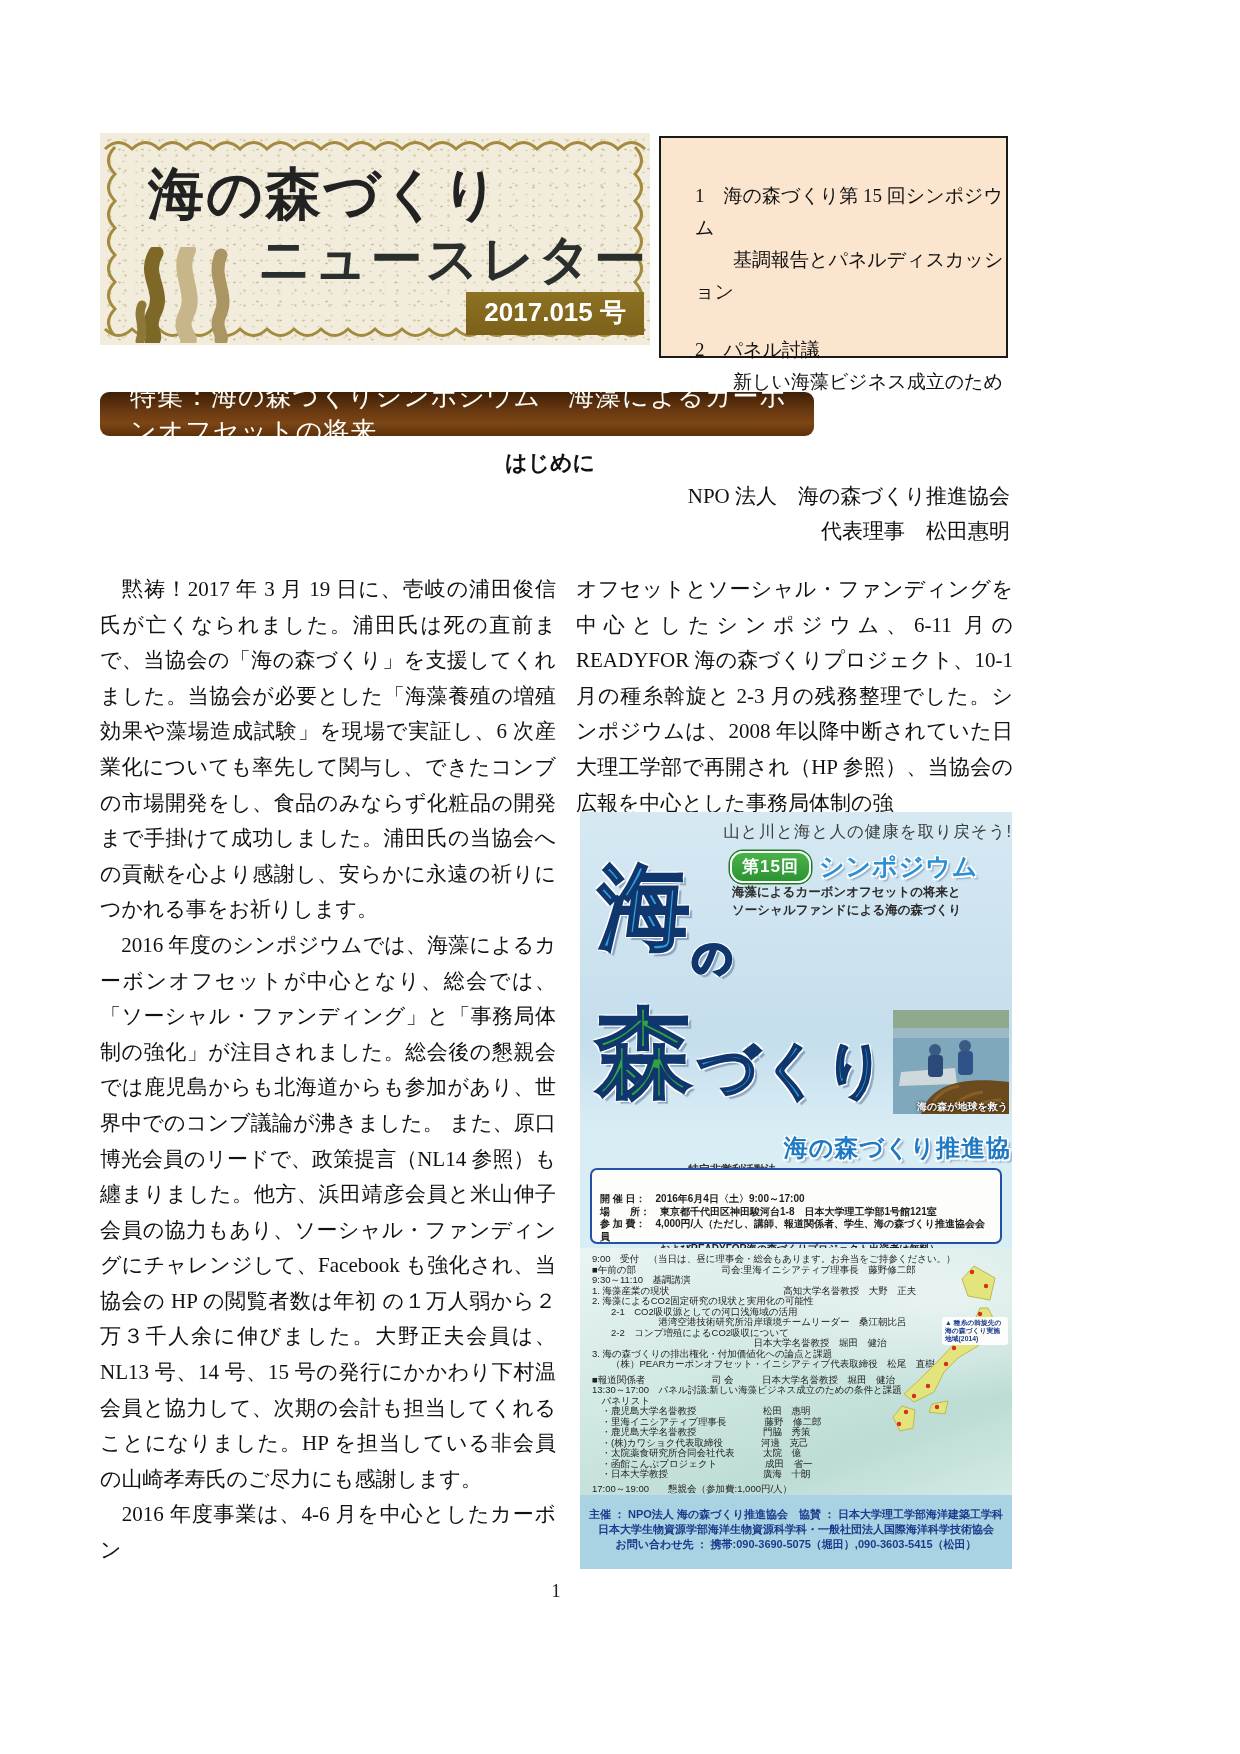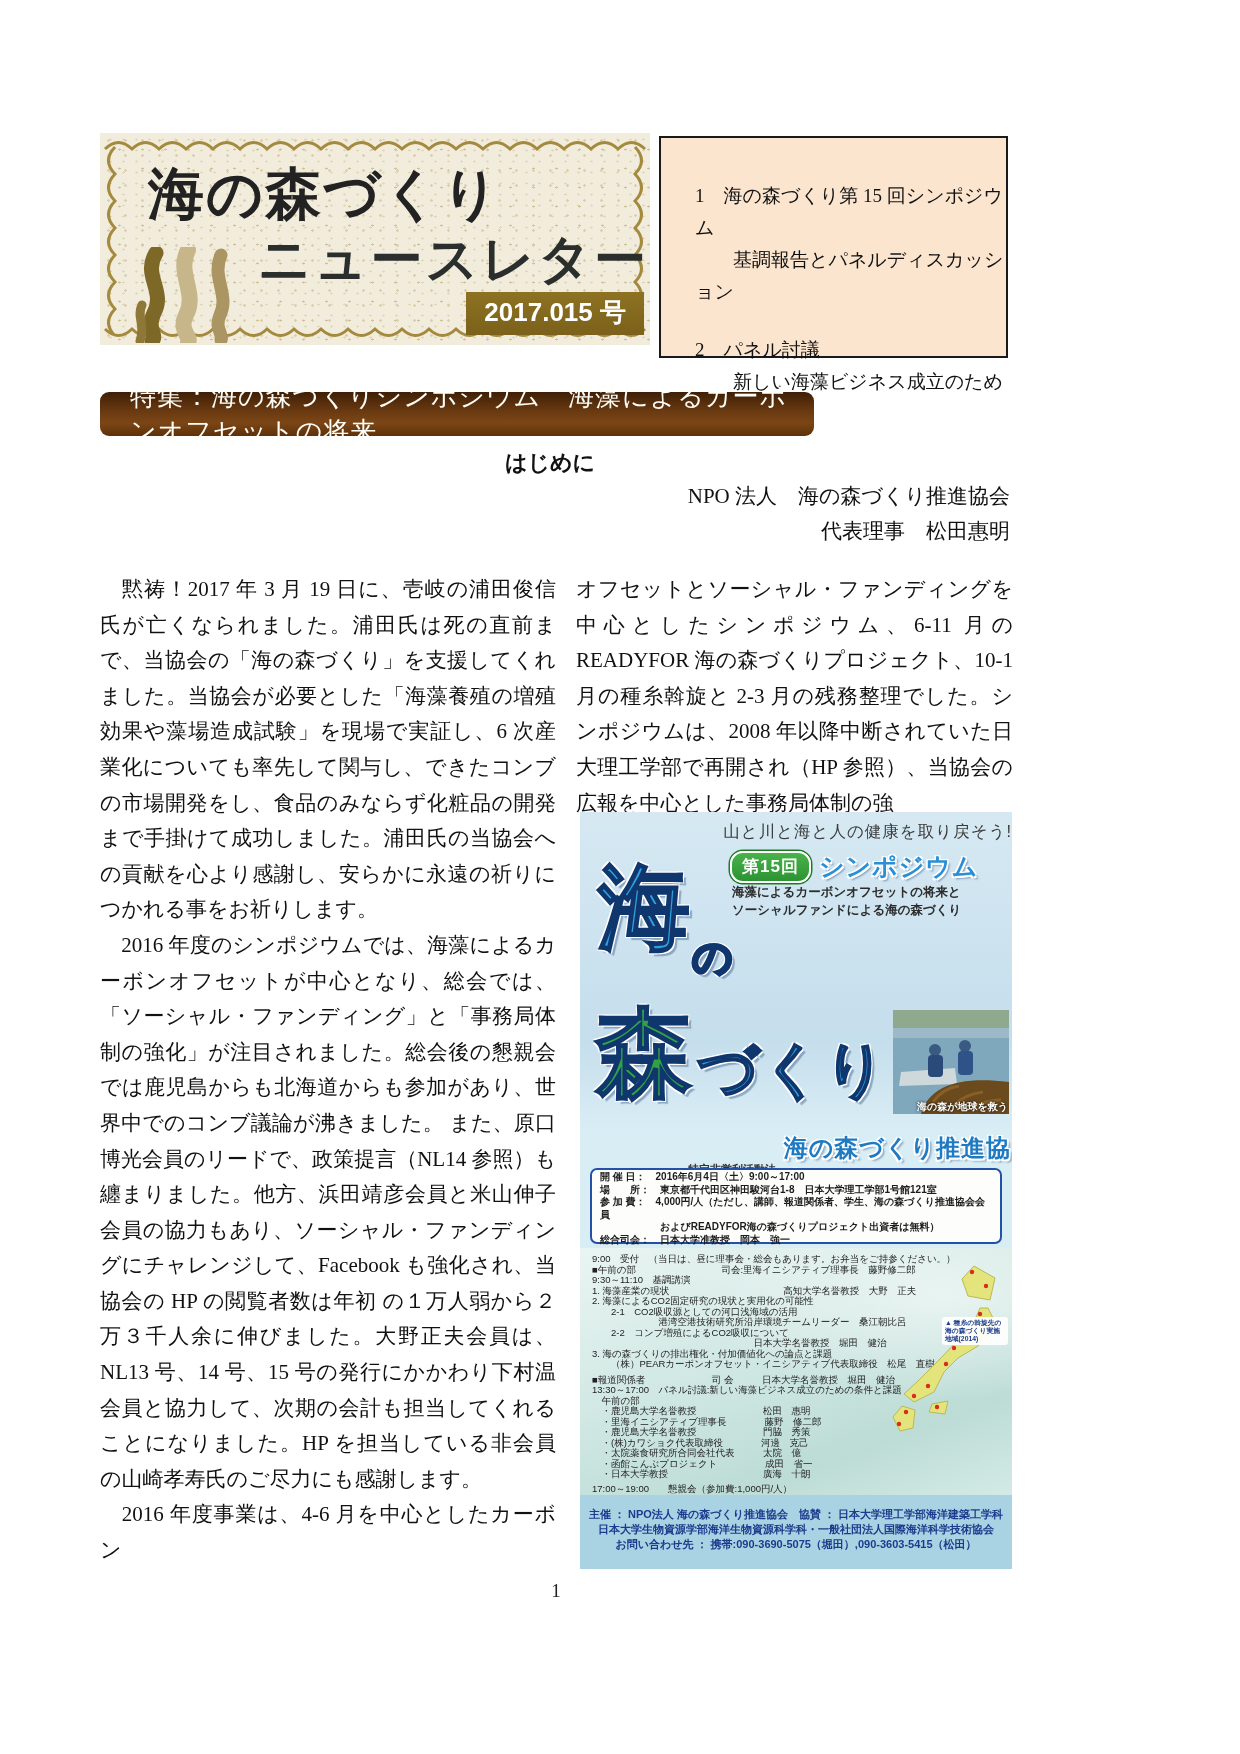--- a/index.html
+++ b/index.html
@@ -116,21 +116,21 @@
   }
   .org-row { position:absolute; left:108px; top:320px; display:flex; align-items:flex-end; }
   .org-prefix { font-size:11px; font-weight:bold; color:#333; margin-right:6px; padding-bottom:4px; }
   .org-name {
     font-size:24px; font-weight:bold; color:#1f7ac4; letter-spacing:1px;
     text-shadow:1.5px 1.5px 0 #fff,-1.5px -1.5px 0 #fff,1.5px -1.5px 0 #fff,-1.5px 1.5px 0 #fff,3px 3px 2px rgba(16,54,110,.4);
   }
   .info-box {
     position:absolute; left:10px; top:356px; width:412px; height:76px;
     background:#fdfdfb; border:2.5px solid #2451a8; border-radius:7px;
-    padding:1px 8px; font-size:10px; line-height:12.6px; color:#1c1c1c; font-weight:bold;
+    padding:23px 8px; font-size:10px; line-height:12.6px; color:#1c1c1c; font-weight:bold;
   }
   .info-line { white-space:pre-wrap; }
   .schedule {
     position:absolute; left:0; top:436px; width:432px; height:247px;
     background:
       radial-gradient(ellipse 420px 170px at 85% 20%, rgba(255,255,255,.55), transparent 60%),
       linear-gradient(160deg,#eaf5f3 0%,#cfe7e2 45%,#bddcd6 75%,#d3eae5 100%);
     padding:6px 0 0 12px; font-size:9.5px; line-height:10.5px; color:#222;
   }
   .sched-line { white-space:pre-wrap; min-height:10.5px; }
@@ -251,21 +251,21 @@
       <div class="sched-line">1. 海藻産業の現状　　　　　　　　　　　　高知大学名誉教授　大野　正夫</div>
       <div class="sched-line">2. 海藻によるCO2固定研究の現状と実用化の可能性</div>
       <div class="sched-line">　　2-1　CO2吸収源としての河口浅海域の活用</div>
       <div class="sched-line">　　　　　　　港湾空港技術研究所沿岸環境チームリーダー　桑江朝比呂</div>
       <div class="sched-line">　　2-2　コンブ増殖によるCO2吸収について</div>
       <div class="sched-line">　　　　　　　　　　　　　　　　　日本大学名誉教授　堀田　健治</div>
       <div class="sched-line">3. 海の森づくりの排出権化・付加価値化への論点と課題</div>
       <div class="sched-line">　　（株）PEARカーボンオフセット・イニシアティブ代表取締役　松尾　直樹</div>
       <div class="sched-line" style="margin-top:5px;">■報道関係者　　　　　　　司 会　　　日本大学名誉教授　堀田　健治</div>
       <div class="sched-line">13:30～17:00　パネル討議:新しい海藻ビジネス成立のための条件と課題</div>
-      <div class="sched-line">　午前の部</div>
+      <div class="sched-line">　パネリスト</div>
       <div class="sched-line">　・鹿児島大学名誉教授　　　　　　　松田　惠明</div>
       <div class="sched-line">　・里海イニシアティブ理事長　　　　藤野　修二郎</div>
       <div class="sched-line">　・鹿児島大学名誉教授　　　　　　　門脇　秀策</div>
       <div class="sched-line">　・(株)カワショク代表取締役　　　　河邊　克己</div>
       <div class="sched-line">　・太院薬食研究所合同会社代表　　　太院　億</div>
       <div class="sched-line">　・函館こんぶプロジェクト　　　　　成田　省一</div>
       <div class="sched-line">　・日本大学教授　　　　　　　　　　廣海　十朗</div>
       <div class="sched-line" style="margin-top:4px;">17:00～19:00　　懇親会（参加費:1,000円/人）</div>
     </div>
 

